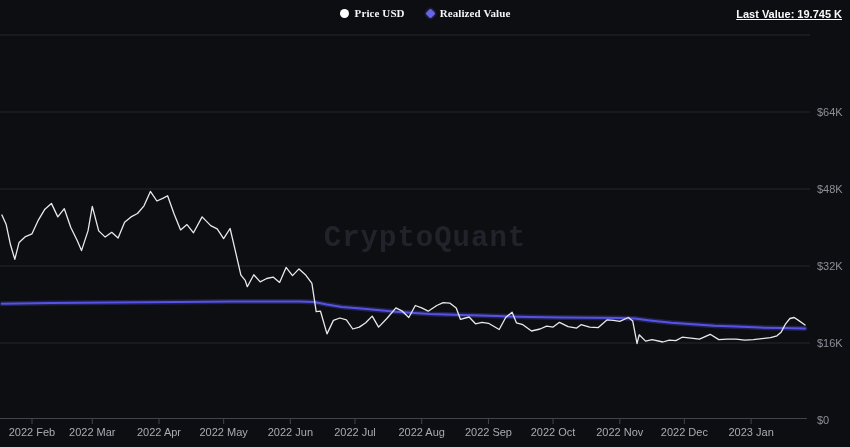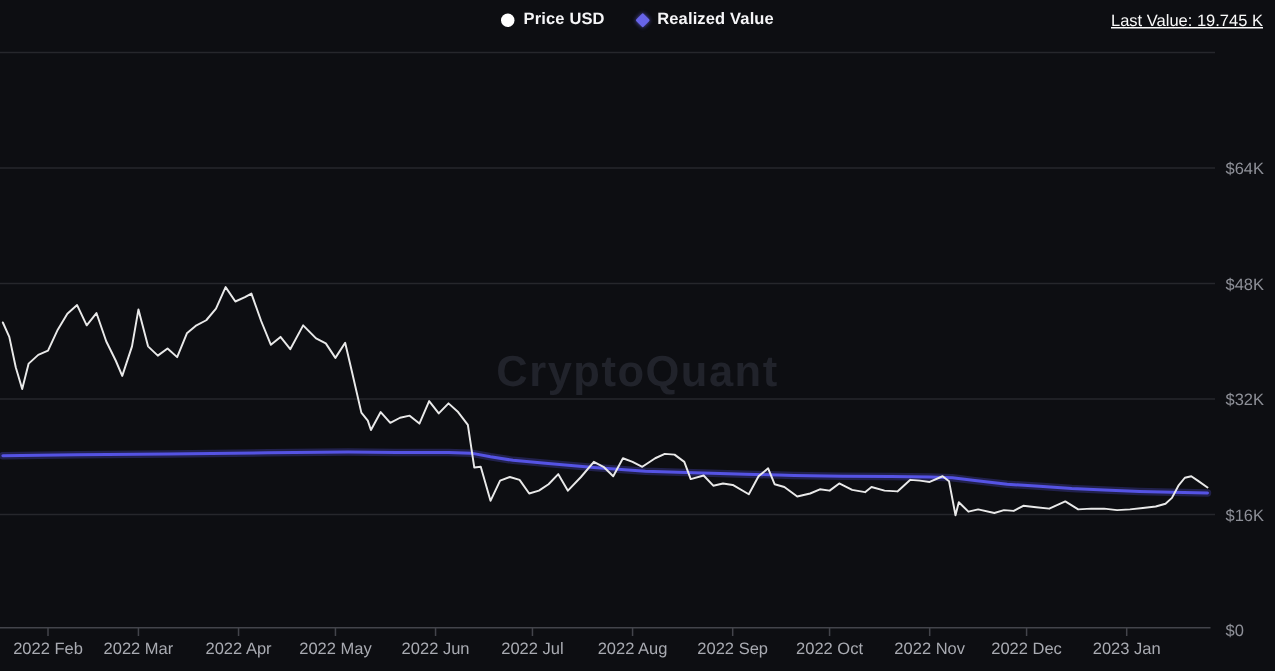--- a/index.html
+++ b/index.html
@@ -1,28 +1,28 @@
 <!DOCTYPE html>
 <html><head>
 <meta charset="utf-8">
 <style>
   html,body{margin:0;padding:0;background:#0d0e12;width:850px;height:447px;overflow:hidden;
     font-family:"Liberation Sans",sans-serif;-webkit-font-smoothing:antialiased;}
   .app{position:relative;width:850px;height:447px;background:#0d0e12;}
   .legend{position:absolute;top:7px;left:0;width:100%;display:flex;justify-content:center;
     gap:22px;align-items:center;z-index:3;}
-  .legend-item{display:flex;align-items:center;gap:6px;cursor:pointer;}
+  .legend-item{display:flex;align-items:center;gap:6px;cursor:pointer;font-family:Liberation Serif, serif;}
   .legend-label{color:#f5f5f7;font-size:11px;font-weight:700;letter-spacing:.1px;}
   .marker-circle{width:9px;height:9px;border-radius:50%;background:#ffffff;}
   .marker-diamond{width:7px;height:7px;background:#6764e9;transform:rotate(45deg);border-radius:1px;
     box-shadow:0 0 3px rgba(103,100,233,.8);}
-  .last-value{position:absolute;top:8px;right:8px;color:#fafafa;font-size:11px;font-weight:400;
+  .last-value{position:absolute;top:8px;right:8px;color:#fafafa;font-size:11px;font-weight:700;
     text-decoration:underline;cursor:pointer;z-index:3;}
-  .watermark{position:absolute;left:0;top:232px;width:850px;text-align:center;color:#21232b;
-    font-size:29px;font-weight:600;letter-spacing:1px;z-index:1;pointer-events:none;user-select:none;}
+  .watermark{position:absolute;left:0;top:222px;width:850px;text-align:center;color:#21232b;
+    font-size:29px;font-weight:600;letter-spacing:1px;z-index:1;pointer-events:none;user-select:none;font-family:Liberation Mono, monospace;}
   svg.chart{position:absolute;left:0;top:0;z-index:2;}
   .ylab{fill:#8d8f97;font-size:11px;font-family:"Liberation Sans",sans-serif;}
   .xlab{fill:#a9abb2;font-size:11px;font-family:"Liberation Sans",sans-serif;}
 </style>
 </head>
 <body>
 
 <div class="app">
 
   <div class="legend">

